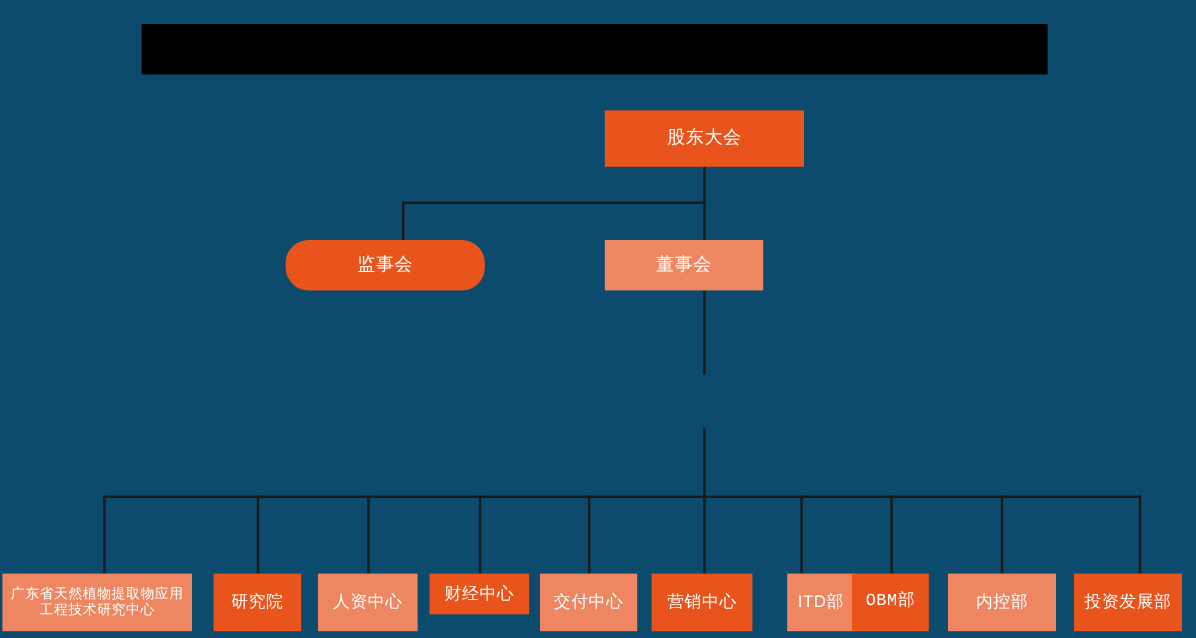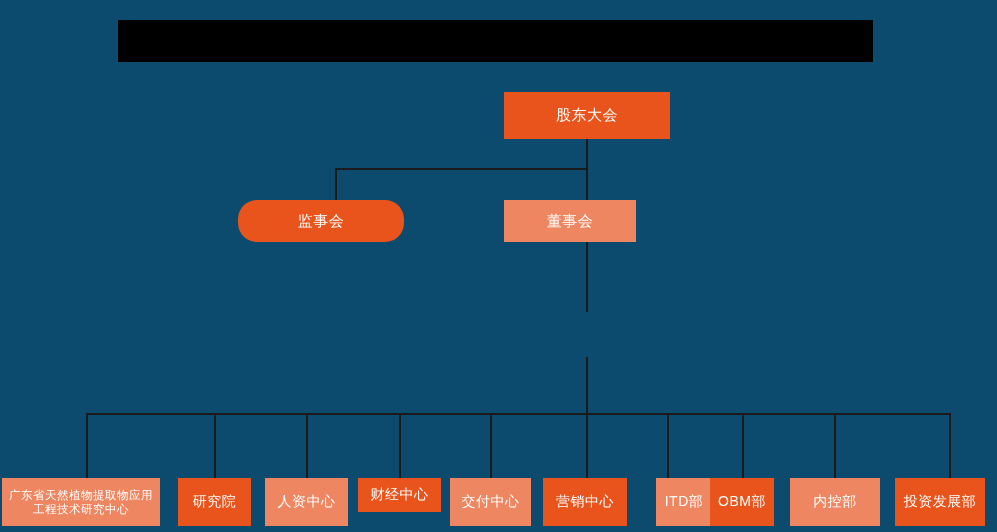--- a/index.html
+++ b/index.html
@@ -97,19 +97,19 @@
   <div class="node node-light node-leaf" style="left:265px; top:478px; width:83px; height:48px;">人资中心</div>
 
   <div class="node node-dark node-leaf" style="left:358px; top:478px; width:83px; height:34px;">财经中心</div>
 
   <div class="node node-light node-leaf" style="left:450px; top:478px; width:81px; height:48px;">交付中心</div>
 
   <div class="node node-dark node-leaf" style="left:543px; top:478px; width:84px; height:48px;">营销中心</div>
 
   <div class="node node-light node-leaf" style="left:656px; top:478px; width:56px; height:48px;">ITD部</div>
 
-  <div class="node node-dark node-leaf" style="left:710px; top:478px; width:64px; height:48px;">OBM部</div>
+  <div class="node node-dark node-leaf" style="left:710px; top:478px; width:64px; height:48px;font-family:Liberation Mono, monospace;">OBM部</div>
 
   <div class="node node-dark node-leaf" style="left:895px; top:478px; width:90px; height:48px;">投资发展部</div>
 
   <div class="node node-light node-leaf" style="left:790px; top:478px; width:90px; height:48px;">内控部</div>
 
 </div>
 
 </body></html>

